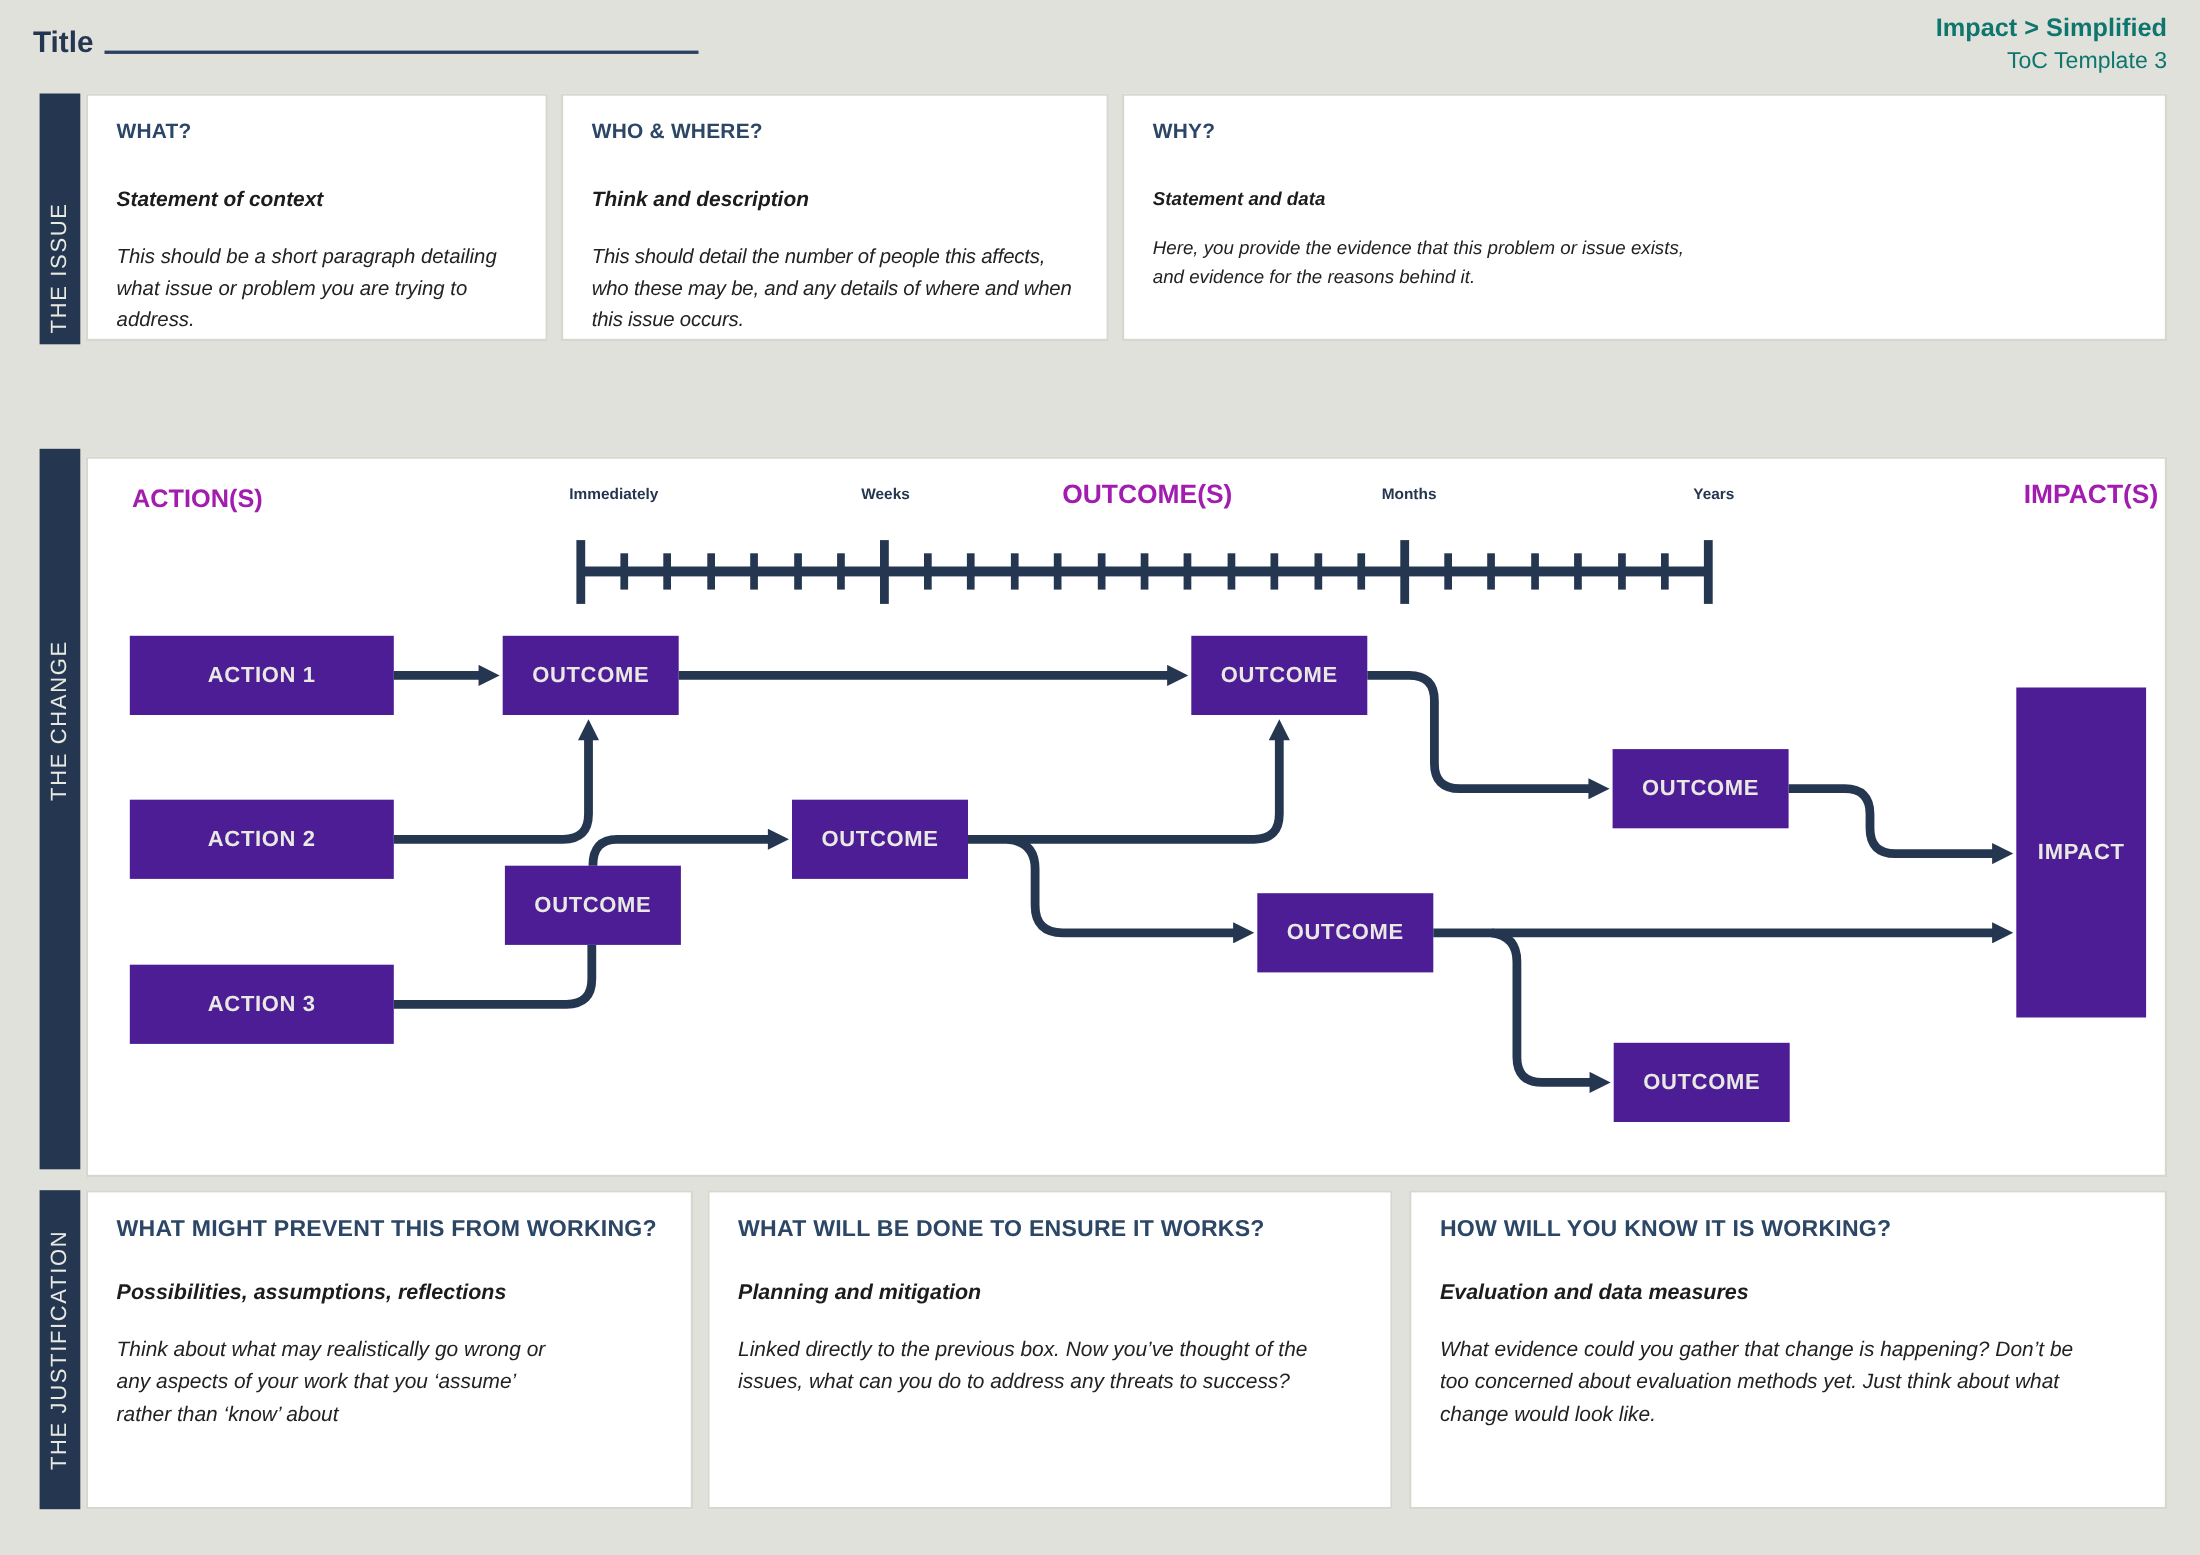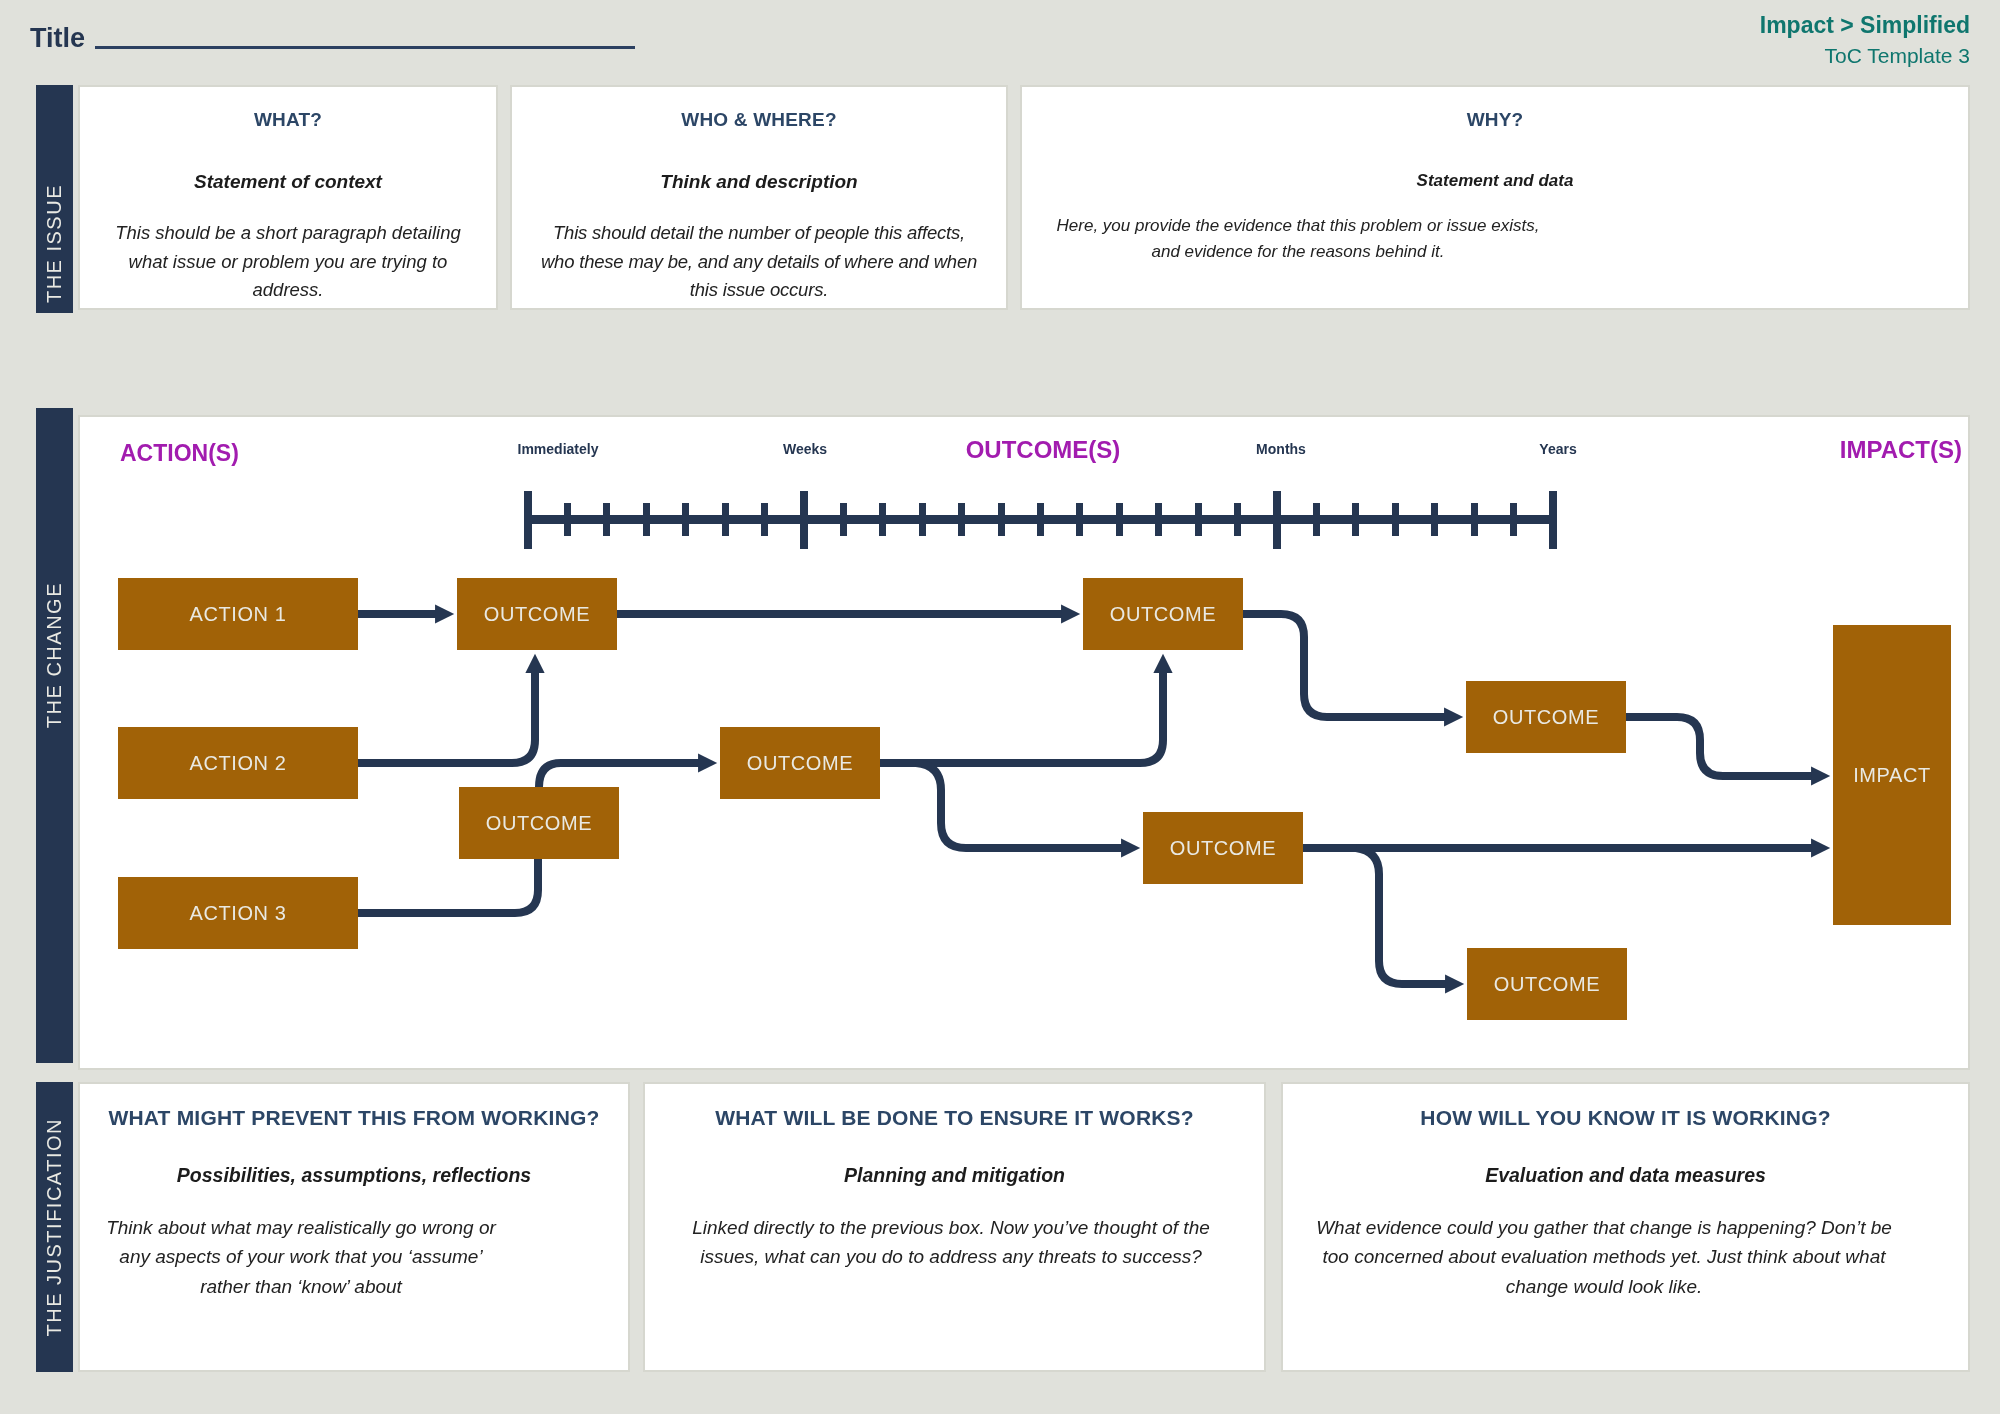--- a/index.html
+++ b/index.html
@@ -16,21 +16,21 @@
   #brand-sub{font-size:21px;margin-top:5px;}
   
   .band-bar{position:absolute;left:36px;width:37px;background:#253651;display:flex;flex-direction:column;align-items:center;justify-content:center;}
   .band-label{writing-mode:vertical-rl;transform:rotate(180deg);color:#e9e9e3;font-size:20px;letter-spacing:1.5px;white-space:nowrap;}
   #bar-issue{top:85px;height:228px;}
   #bar-issue .band-label{margin-top:90px;}
   #bar-change{top:408px;height:655px;}
   #bar-change .band-label{margin-bottom:160px;}
   #bar-justification{top:1082px;height:290px;}
   
-  .card{position:absolute;background:#ffffff;border:2px solid #d6d7cf;box-sizing:border-box;padding:22px 26px;text-align:center;}
+  .card{position:absolute;background:#ffffff;border:2px solid #d6d7cf;box-sizing:border-box;padding:22px 26px;}
   .card-heading{font-weight:bold;color:#2c4666;font-size:19px;letter-spacing:.2px;}
   .card-subheading{font-weight:bold;font-style:italic;color:#1c1c1c;font-size:19px;margin-top:40px;}
   .card-body{font-style:italic;color:#222;font-size:18.5px;line-height:1.55;margin-top:26px;}
   
   #card-what{left:78px;top:85px;width:420px;height:225px;}
   #card-who{left:510px;top:85px;width:498px;height:225px;}
   #card-who .card-body{letter-spacing:-.2px;}
   #card-why{left:1020px;top:85px;width:950px;height:225px;}
   #card-why .card-subheading{font-size:17px;}
   #card-why .card-body{font-size:17px;max-width:500px;margin-top:22px;}
@@ -55,22 +55,22 @@
   #tl-weeks{left:805px;}
   #tl-months{left:1281px;}
   #tl-years{left:1558px;}
   #timeline-bar{position:absolute;left:528px;top:515px;width:1026px;height:9px;background:#253651;}
   .tick{position:absolute;background:#253651;}
   .tick.minor{width:7px;top:503px;height:33px;}
   .tick.major{width:8px;top:491px;height:58px;}
   
   #edges{position:absolute;left:0;top:0;pointer-events:none;}
   .node{
-    position:absolute;background:#a16207;color:#e9e9e3;display:flex;align-items:center;justify-content:center;
-    font-weight:normal;font-size:20px;letter-spacing:.6px;box-sizing:border-box;white-space:nowrap;
+    position:absolute;background:#4c1d95;color:#e9e9e3;display:flex;align-items:center;justify-content:center;
+    font-weight:bold;font-size:20px;letter-spacing:.6px;box-sizing:border-box;white-space:nowrap;
   }
 </style>
 </head>
 <body>
 
 <div id="page">
 
   <div id="title-block">
     <span id="title-text">Title</span>
     <span id="title-line"></span>

